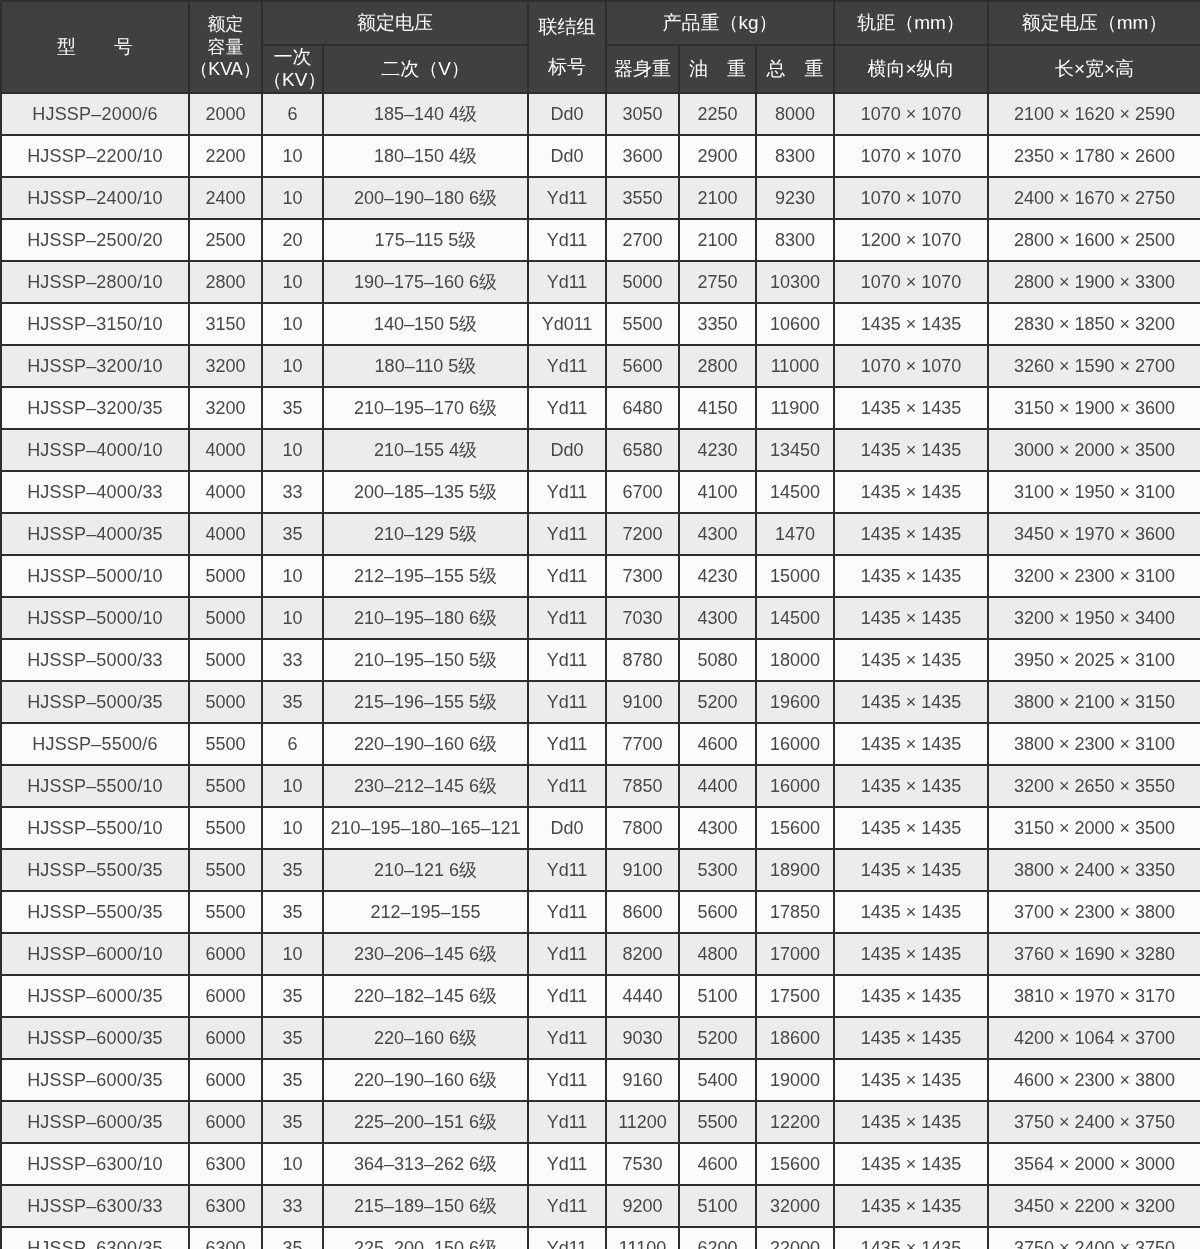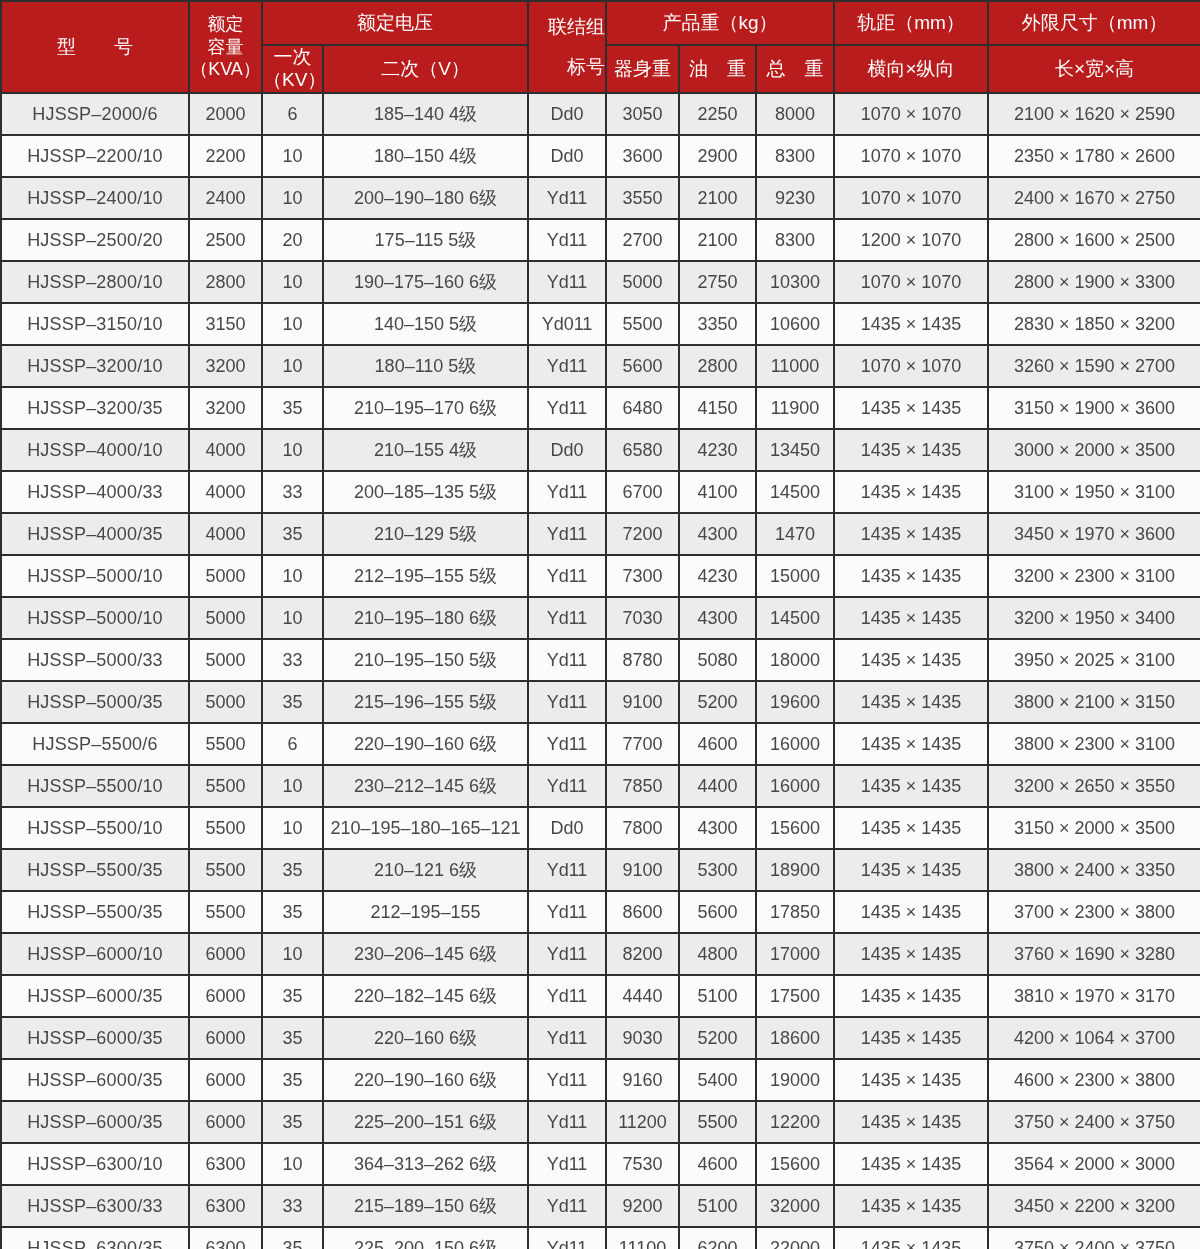--- a/index.html
+++ b/index.html
@@ -12,30 +12,30 @@
   }
   th,td{
     border:2px solid #2e2e2e;
     text-align:center;
     vertical-align:middle;
     padding:0;
     overflow:hidden;
     white-space:nowrap;
   }
   thead th{
-    background:#b91c1c;
+    background:#404040;
     color:#ffffff;
     font-weight:normal;
     font-size:19px;
     line-height:1.2;
   }
   thead tr.top-row th{height:42px;}
   thead tr.sub-row th{height:46px;}
   th.stack3{line-height:1.25; font-size:18px;}
-  th.span2rows{line-height:2.1;text-align:right;}
+  th.span2rows{line-height:2.1;}
   tbody td{
     font-size:18px;
     color:#474747;
     height:40px;
   }
   tbody tr:nth-child(odd) td{background:#ececec;}
   tbody tr:nth-child(even) td{background:#fbfbfb;}
   td.model-cell{letter-spacing:0.2px;margin-top:48px;}
 </style>
 </head>
@@ -63,21 +63,21 @@
           <span>容量</span><br>
           <span>（KVA）</span>
         </th>
         <th colspan="2">额定电压</th>
         <th rowspan="2" class="span2rows">
           <span class="stack2">联结组</span><br>
           <span>标号</span>
         </th>
         <th colspan="3">产品重（kg）</th>
         <th>轨距（mm）</th>
-        <th>外限尺寸（mm）</th>
+        <th>额定电压（mm）</th>
       </tr>
       <tr class="sub-row">
         <th>
           <span>一次</span><br>
           <span>（KV）</span>
         </th>
         <th>二次（V）</th>
         <th>器身重</th>
         <th>油　重</th>
         <th>总　重</th>

